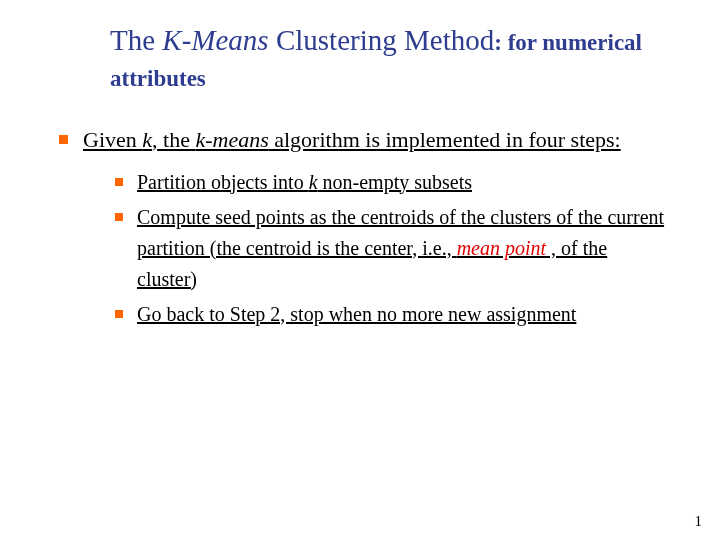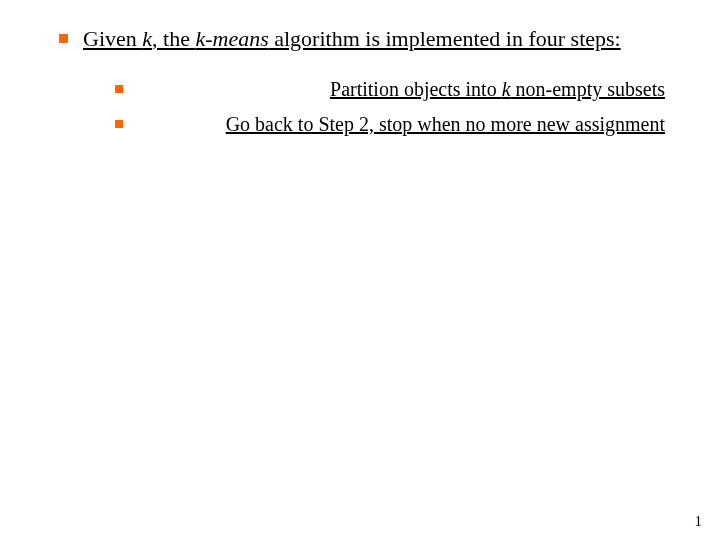--- a/index.html
+++ b/index.html
@@ -47,22 +47,21 @@
     position: absolute;
     left: 4px;
     top: 12px;
     width: 9px;
     height: 9px;
     background: #ff6600;
   }
   .inner-list {
     list-style: none;
     padding: 0;
-    margin: 18px 0 0 30px;
-    text-align: right;
+    margin: 10px 0 0 30px;
   }
   .inner-list > li {
     position: relative;
     padding-left: 24px;
     font-size: 20px;
     line-height: 1.55;
     margin-bottom: 4px;
   }
   .inner-list > li::before {
     content: "";
@@ -79,27 +78,33 @@
     position: absolute;
     bottom: 10px;
     right: 18px;
     font-size: 15px;
   }
 </style>
 </head>
 <body>
 
 <div class="slide">
+  <div class="title">
+    <span>The </span><span class="kmeans">K-Means</span><span> Clustering Method</span><span class="sub">: for numerical attributes</span>
+  </div>
 
   <ul class="outer-list">
     <li>
       <span>Given </span><span class="ital">k</span><span>, the </span><span class="ital">k-means</span><span> algorithm is implemented in four steps:</span>
       <ul class="inner-list">
         <li>
           <span>Partition objects into </span><span class="ital">k</span><span> non-empty subsets</span>
+        </li>
+        <li>
+          <span>Compute seed points as the centroids of the clusters of the current partition (the centroid is the center, i.e., </span><span class="accent">mean point</span><span> , of the cluster)</span>
         </li>
         <li>
           <span>Go back to Step 2, stop when no more new assignment</span>
         </li>
       </ul>
     </li>
   </ul>
 </div>
 
 <div class="pagenum">1</div>

